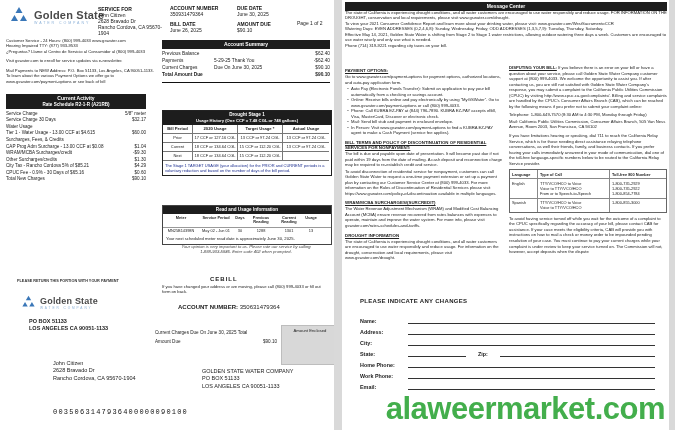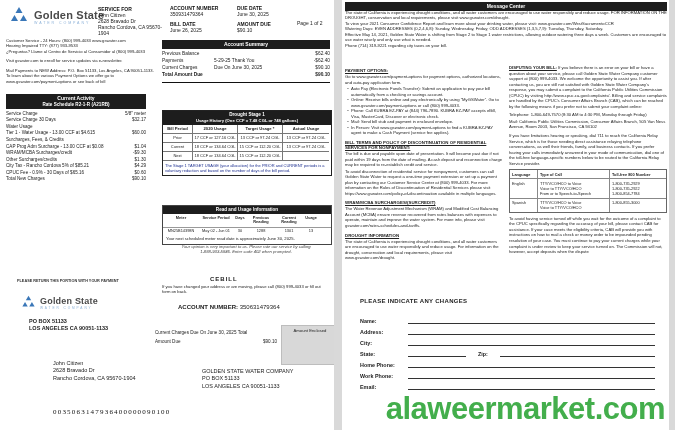--- a/index.html
+++ b/index.html
@@ -50,21 +50,21 @@
   .relgrid{display:grid;grid-template-columns:28px 72px 56px;}
   .relcell{border-right:1px solid #888;border-bottom:1px solid #888;font-size:3.9px;
            line-height:1.3;padding:1.5px 2px;}
   .relcell:nth-child(3n){border-right:none;}
   
   .frow{position:absolute;display:flex;align-items:flex-end;}
   .flabel{font-size:5.4px;font-weight:bold;width:48px;}
   .fline{border-bottom:1px solid #333;height:6px;}
   .watermark{font-size:31px;font-weight:bold;color:#43ae4c;letter-spacing:-.5px;
              font-family:"Liberation Sans",sans-serif;}
-  .ocr{font-family:Liberation Serif, serif;font-size:7px;letter-spacing:1.2px;color:#111;}
+  .ocr{font-family:Liberation Mono, monospace;font-size:7px;letter-spacing:1.2px;color:#111;}
   .gray-box{background:#d8d8d8;border:1px solid #bdbdbd;}
 </style>
 </head>
 <body>
 
 <div id="canvas">
 
   <div>
 
     <div class="abs" style="left:8px;top:6px;display:flex;align-items:center;gap:4px;">

